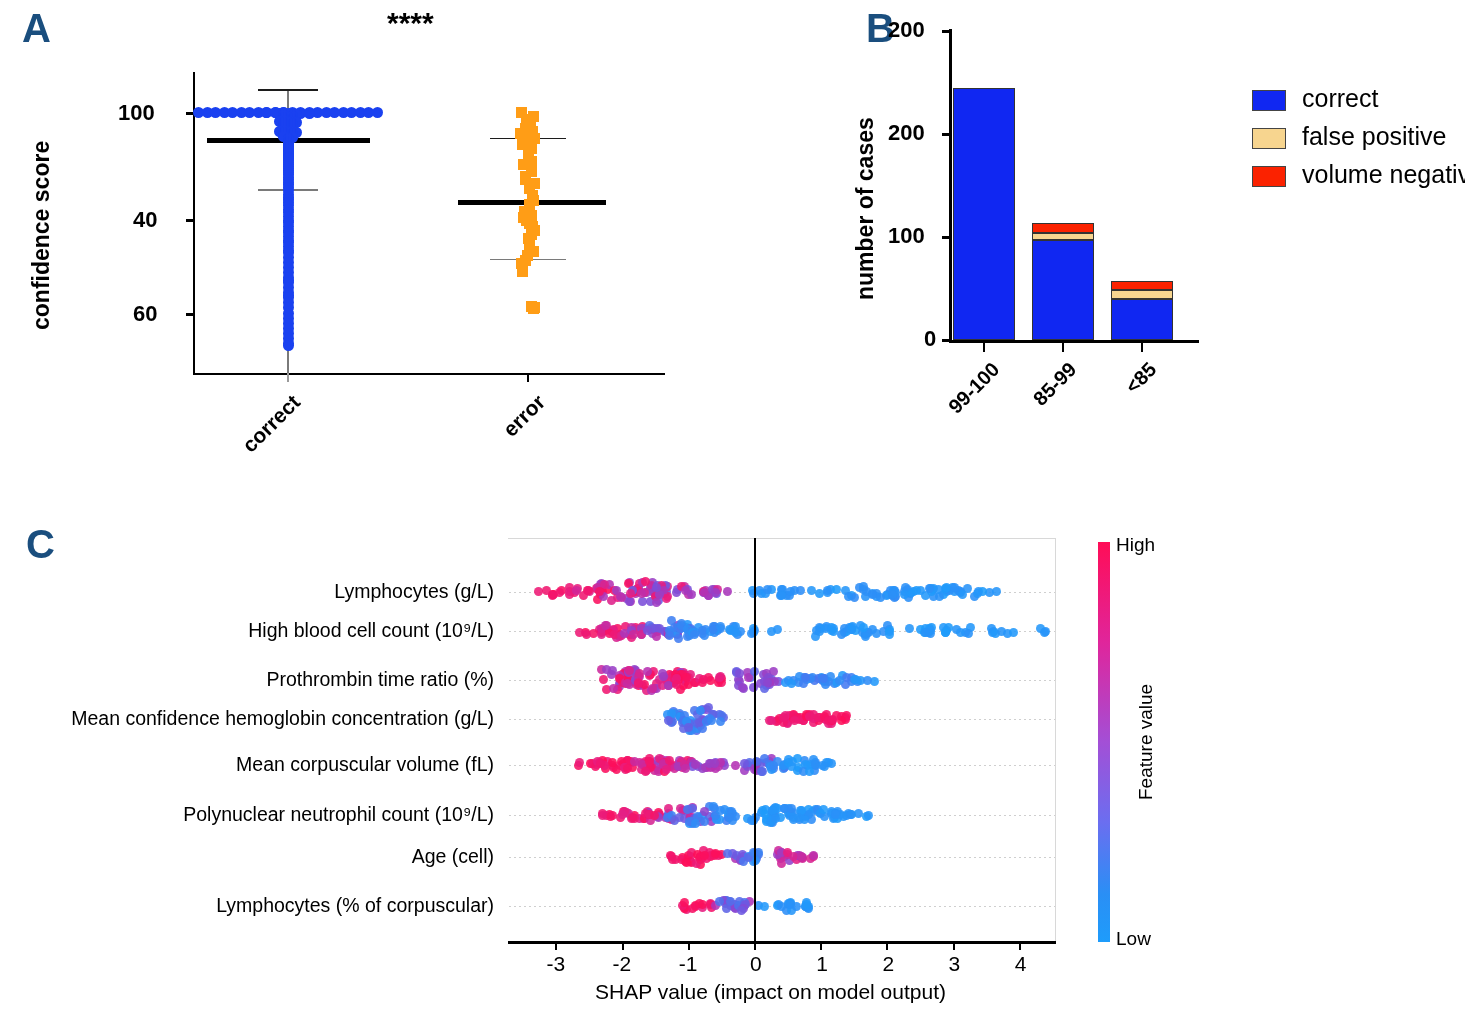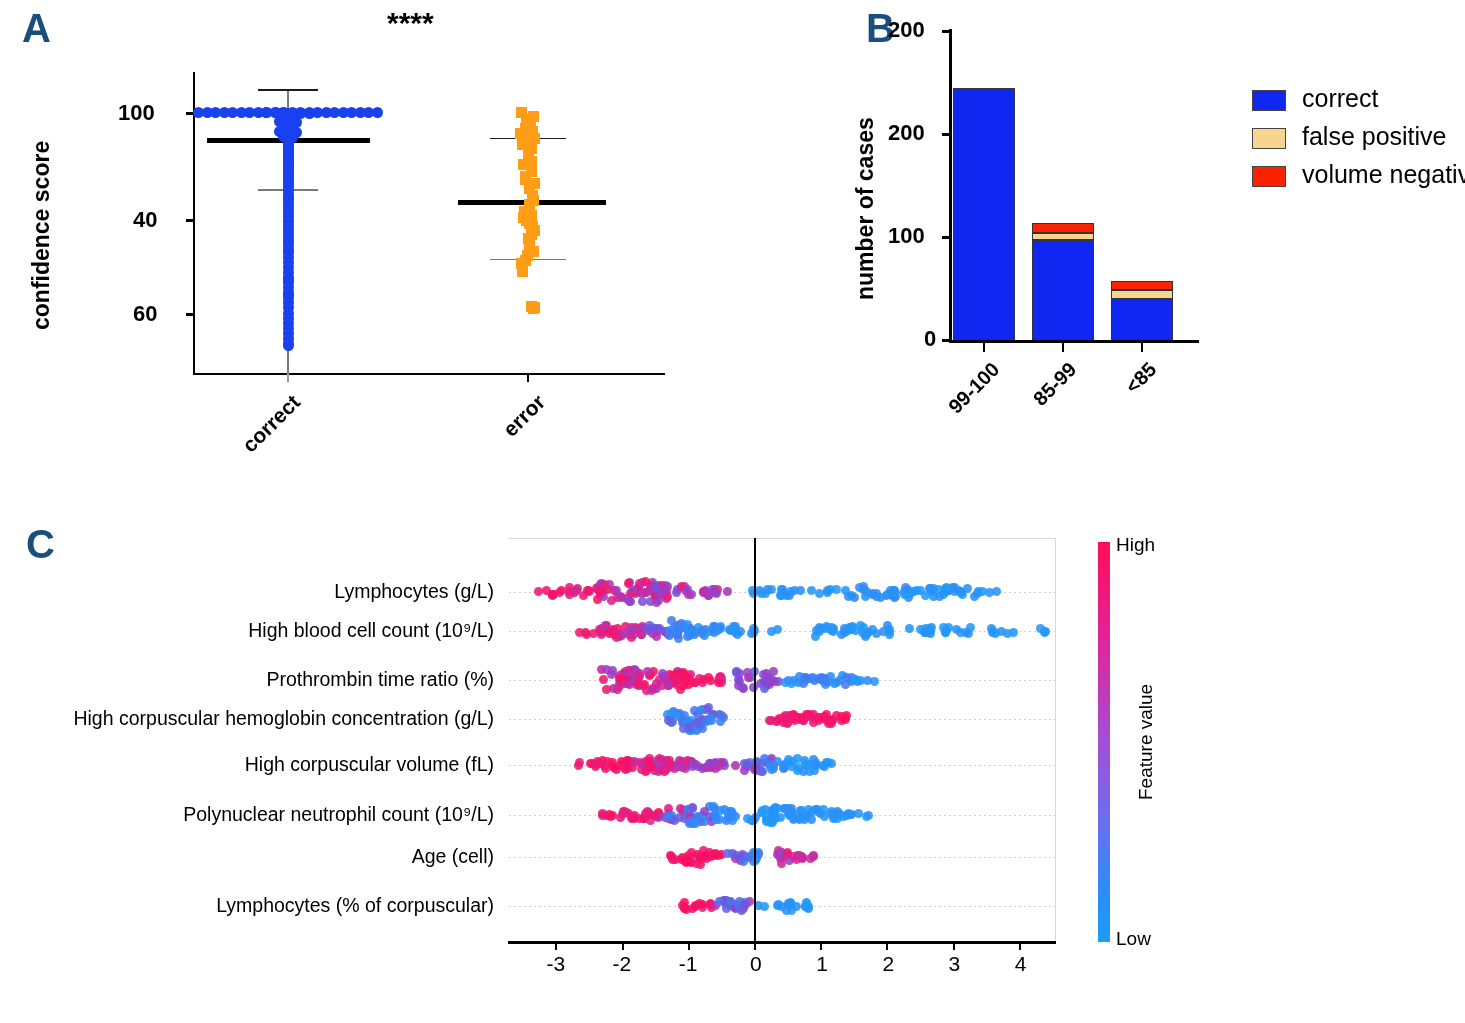--- a/index.html
+++ b/index.html
@@ -337,22 +337,22 @@
     <div class="legend-tx" style="left:462px;top:160px;">volume negative</div>
   </div>
 
   <div id="panelC">
     <div class="panel-letter" style="left:26px;top:24px;">C</div>
 
     <div id="featLabels">
         <div class="feat-label" style="top: 80px; left: 0px; width: 494px;">Lymphocytes (g/L)</div>
         <div class="feat-label" style="top: 119px; left: 0px; width: 494px;">High blood cell count (10⁹/L)</div>
         <div class="feat-label" style="top: 168px; left: 0px; width: 494px;">Prothrombin time ratio (%)</div>
-        <div class="feat-label" style="top: 207px; left: 0px; width: 494px;">High corpuscular hemoglobin concentration (g/L)</div>
-        <div class="feat-label" style="top: 253px; left: 0px; width: 494px;">High corpuscular volume (fL)</div>
+        <div class="feat-label" style="top: 207px; left: 0px; width: 494px;">Mean confidence hemoglobin concentration (g/L)</div>
+        <div class="feat-label" style="top: 253px; left: 0px; width: 494px;">Mean corpuscular volume (fL)</div>
         <div class="feat-label" style="top: 303px; left: 0px; width: 494px;">Polynuclear neutrophil count (10⁹/L)</div>
         <div class="feat-label" style="top: 345px; left: 0px; width: 494px;">Age (cell)</div>
         <div class="feat-label" style="top: 394px; left: 0px; width: 494px;">Lymphocytes (% of corpuscular)</div>
       </div>
 
     <div class="shap-plot" style="left:508px;top:38px;width:548px;height:403px;"></div>
     <div class="plot-border-top" style="left:508px;top:38px;width:548px;"></div>
     <div class="plot-border-right" style="left:1055px;top:38px;height:403px;"></div>
 
     <div id="shapRows">
@@ -1461,20 +1461,21 @@
         <div class="ctick" style="left: 820.2px; top: 441px;"></div>
         <div class="ctick-txt" style="left: 816.2px; top: 452px;">1</div>
         <div class="ctick" style="left: 886.4px; top: 441px;"></div>
         <div class="ctick-txt" style="left: 882.4px; top: 452px;">2</div>
         <div class="ctick" style="left: 952.6px; top: 441px;"></div>
         <div class="ctick-txt" style="left: 948.6px; top: 452px;">3</div>
         <div class="ctick" style="left: 1018.8px; top: 441px;"></div>
         <div class="ctick-txt" style="left: 1014.8px; top: 452px;">4</div>
       </div>
 
+    <div class="c-xlabel" style="left:595px;top:480px;">SHAP value (impact on model output)</div>
 
     <div class="cbar" style="left:1098px;top:42px;height:400px;"></div>
     <div class="cbar-txt" style="left:1116px;top:34px;">High</div>
     <div class="cbar-txt" style="left:1116px;top:428px;">Low</div>
     <div class="cbar-vtxt" style="left:1135px;top:300px;">Feature value</div>
   </div>
 
 </div>
 
 </body></html>

